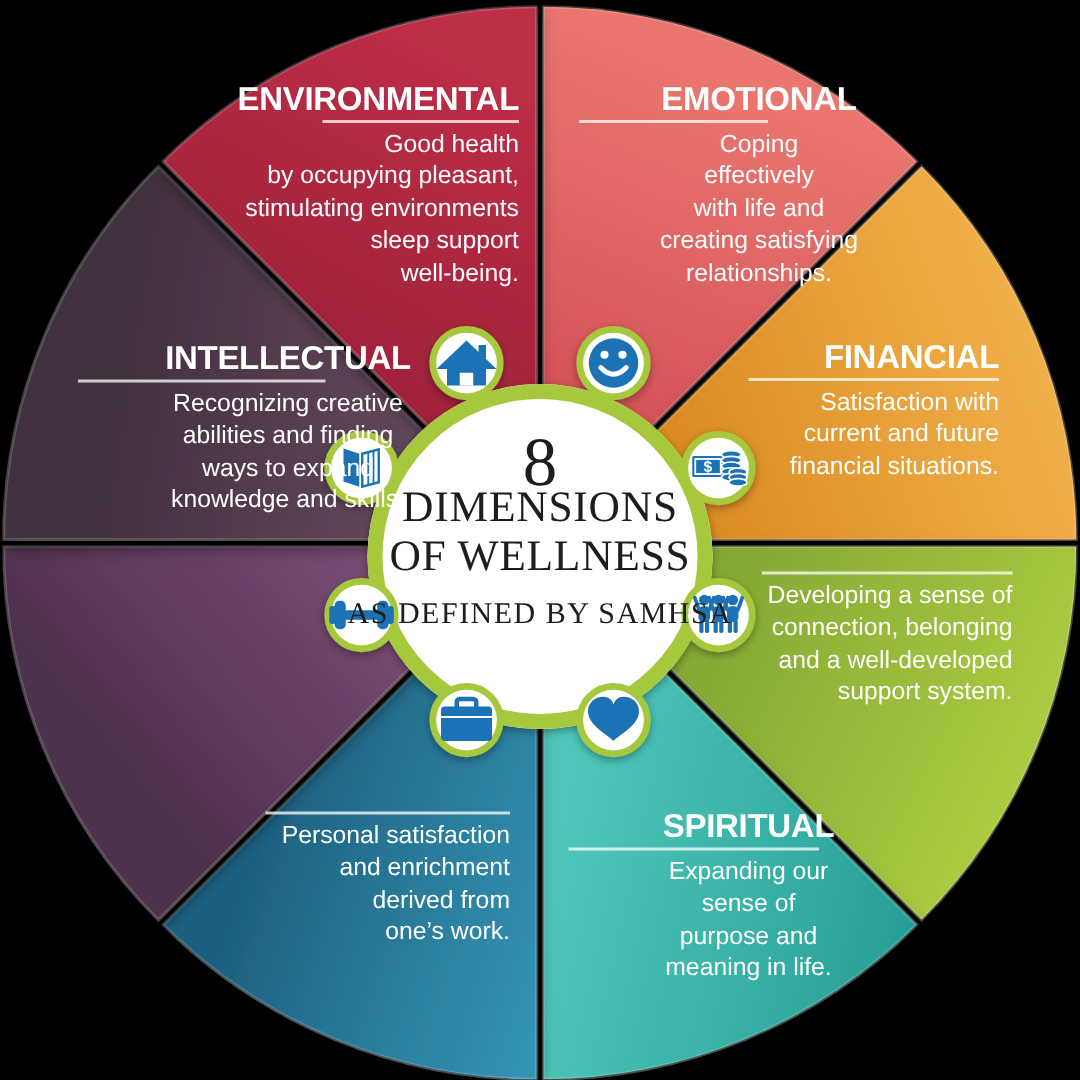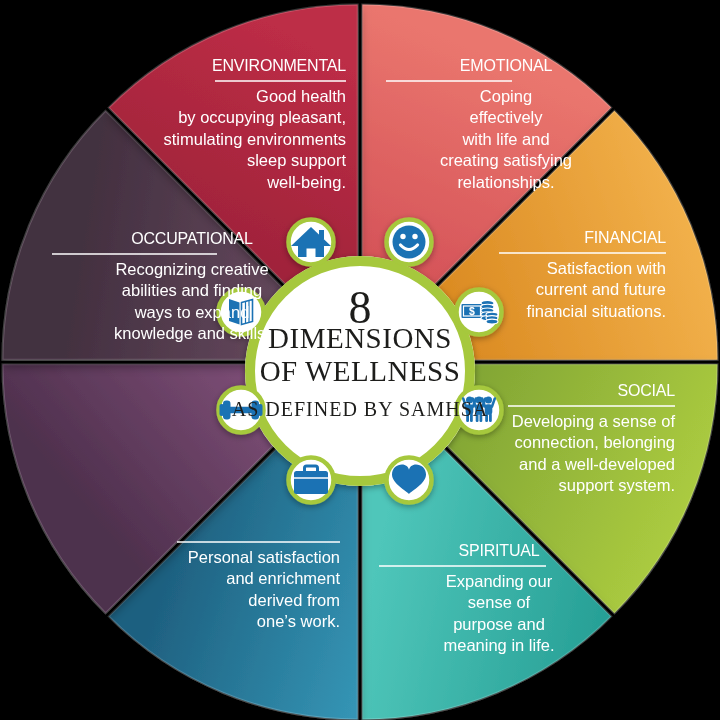--- a/index.html
+++ b/index.html
@@ -4,21 +4,21 @@
 <style>
   html,body{margin:0;padding:0;background:#000;}
   .stage{position:relative;width:720px;height:720px;background:var(--bg,#000);overflow:hidden;
          font-family:"Liberation Sans",sans-serif;}
   .wheel-svg{position:absolute;left:0;top:0;}
   .wedge{stroke:rgba(255,255,255,0.18);stroke-width:2;}
   .ring-stroke{stroke:var(--ring,#a6c83c);}
   .glyph{fill:var(--icon-blue,#1b72b4);}
   .blue-stroke{stroke:var(--icon-blue,#1b72b4);fill:none;}
   .label{position:absolute;color:var(--label-text,#fff);text-align:center;}
-  .label-title{font-size:16px;font-weight:normal;line-height:24px;letter-spacing:-0.2px;}
+  .label-title{font-size:22px;font-weight:bold;line-height:24px;letter-spacing:-0.2px;}
   .label-rule{height:1.5px;background:rgba(255,255,255,0.75);margin:2px 0 4px 0;}
   .align-right{text-align:right;}
   .align-right .label-rule{margin-left:auto;}
   .label-desc{font-size:16.5px;line-height:21.5px;white-space:pre-line;}
   .center-text{position:absolute;left:220px;top:0;width:280px;text-align:center;
                color:var(--center-text,#1d1d1b);font-family:"Liberation Serif",serif;}
   .ct-number{position:absolute;left:0;width:280px;top:285px;font-size:46px;line-height:46px;}
   .ct-line1{position:absolute;left:0;width:280px;top:322px;font-size:29px;line-height:32px;letter-spacing:0.5px;}
   .ct-line2{position:absolute;left:0;width:280px;top:355px;font-size:29px;line-height:32px;letter-spacing:0.5px;}
   .ct-sub{position:absolute;left:0;width:280px;top:399px;font-size:20px;line-height:20px;letter-spacing:1px;}
@@ -195,21 +195,20 @@
 
   <div class="label align-right" style="right:54px;top:226px;width:260px;">
     <div class="label-title">FINANCIAL</div>
     <div class="label-rule" style="width:167px;"></div>
     <div class="label-desc">Satisfaction with
 current and future
 financial situations.</div>
   </div>
 
   <div class="label align-right" style="right:45px;top:379px;width:300px;">
-    <div class="label-title">SOCIAL</div>
     <div class="label-rule" style="width:167px;"></div>
     <div class="label-desc">Developing a sense of
 connection, belonging
 and a well-developed
 support system.</div>
   </div>
 
   <div class="label" style="left:379px;top:539px;width:240px;">
     <div class="label-title">SPIRITUAL</div>
     <div class="label-rule" style="width:167px;"></div>
@@ -222,21 +221,21 @@
   <div class="label align-right" style="right:380px;top:539px;width:280px;">
     <div class="label-rule" style="width:163px;"></div>
     <div class="label-desc">Personal satisfaction
 and enrichment
 derived from
 one’s work.</div>
   </div>
 
 
   <div class="label" style="left:52px;top:227px;width:280px;">
-    <div class="label-title">OCCUPATIONAL</div>
+    <div class="label-title">INTELLECTUAL</div>
     <div class="label-rule" style="width:165px;"></div>
     <div class="label-desc">Recognizing creative
 abilities and finding
 ways to expand
 knowledge and skills.</div>
   </div>
 
   <div class="center-text">
     <div class="ct-number">8</div>
     <div class="ct-line1">DIMENSIONS</div>

